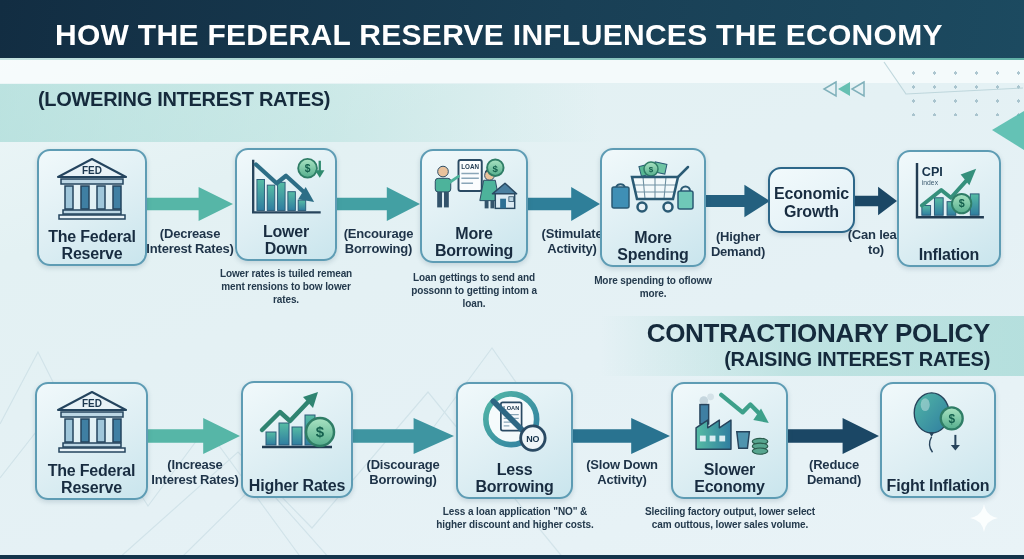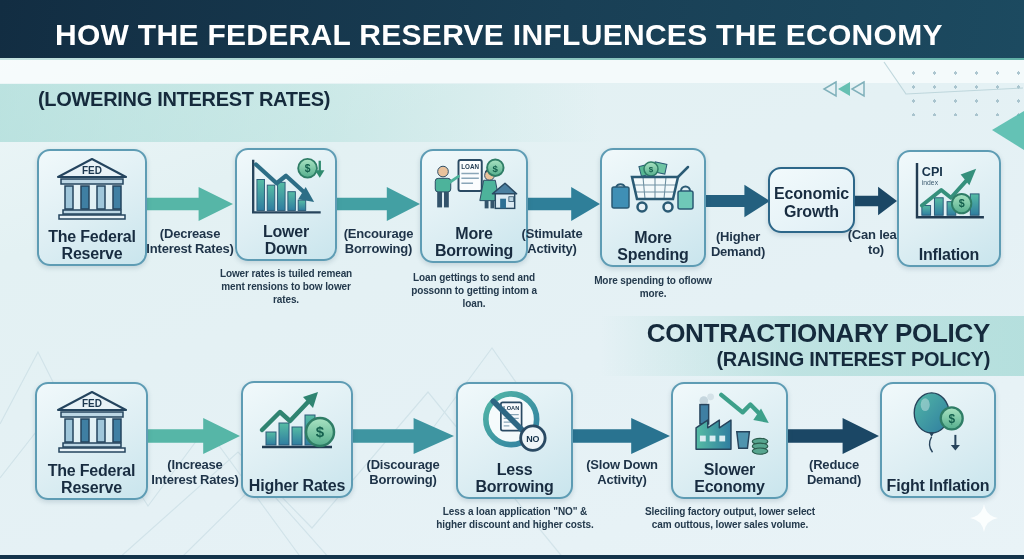--- a/index.html
+++ b/index.html
@@ -100,21 +100,21 @@
     <h1>HOW THE FEDERAL RESERVE INFLUENCES THE ECONOMY</h1>
   </div>
   <div class="header-line"></div>
   <div class="bstrip"></div>
 
   <div class="stitle st-exp">
     <div class="l2">(LOWERING INTEREST RATES)</div>
   </div>
   <div class="stitle st-con">
     <div class="l1">CONTRACTIONARY POLICY</div>
-    <div class="l2">(RAISING INTEREST POLICY)</div>
+    <div class="l2">(RAISING INTEREST RATES)</div>
   </div>
 
   <div class="node" style="left:37px;top:149px;width:110px;height:117px;">
     <svg width="74" height="62" viewBox="0 0 74 62">
       <polygon points="37,1 71,19 3,19" fill="#e8f2f7" stroke="#24445e" stroke-width="2" stroke-linejoin="round"></polygon>
       <text x="37" y="16" text-anchor="middle" font-size="10" font-weight="bold" fill="#1d3850">FED</text>
       <rect x="6" y="21" width="62" height="5" fill="#bcd6e4" stroke="#24445e" stroke-width="1.5"></rect>
       <rect x="10" y="28" width="8" height="23" fill="#9fc6da" stroke="#24445e" stroke-width="1.5"></rect>
       <rect x="26" y="28" width="8" height="23" fill="#3f7fa3" stroke="#24445e" stroke-width="1.5"></rect>
       <rect x="42" y="28" width="8" height="23" fill="#9fc6da" stroke="#24445e" stroke-width="1.5"></rect>
@@ -184,21 +184,21 @@
     </svg>
     <div class="node-label">More Borrowing</div>
   </div>
   <div class="caption" style="left:402px;top:271px;width:144px;">Loan gettings to send and possonn to getting intom a loan.</div>
 
   <div class="arrow" style="left:528px;top:186px;">
     <svg width="72" height="36" viewBox="0 0 100 40" preserveAspectRatio="none">
         <polygon class="af3" points="0,13 60,13 60,1 100,20 60,39 60,27 0,27"></polygon>
       </svg>
   </div>
-  <div class="alabel" style="left:508px;top:227px;width:88px;">(Stimulate Activity)</div>
+  <div class="alabel" style="left:528px;top:227px;width:88px;">(Stimulate Activity)</div>
 
   <div class="node" style="left:600px;top:148px;width:106px;height:119px;">
     <svg width="86" height="64" viewBox="0 0 86 64">
       <rect x="30" y="8" width="12" height="10" fill="#57b894" stroke="#2a5a74" stroke-width="1" transform="rotate(-15 36 13)"></rect>
       <rect x="44" y="6" width="12" height="10" fill="#6fc4a4" stroke="#2a5a74" stroke-width="1" transform="rotate(12 50 11)"></rect>
       <circle cx="41" cy="12" r="7" fill="url(#gCoin)" stroke="#2f7d66" stroke-width="1.5"></circle>
       <text x="41" y="15" text-anchor="middle" font-size="8" font-weight="bold" fill="#14604e">$</text>
       <polygon points="22,20 68,20 63,42 27,42" fill="rgba(255,255,255,0.55)" stroke="#2a5a74" stroke-width="2.5"></polygon>
       <path d="M33,20 L35,42 M45,20 L45,42 M56,20 L54,42 M24,28 H66 M26,35 H64" stroke="#2a5a74" stroke-width="1.1" opacity="0.65"></path>
       <path d="M68,20 L78,10" stroke="#2a5a74" stroke-width="2.5" stroke-linecap="round"></path>

